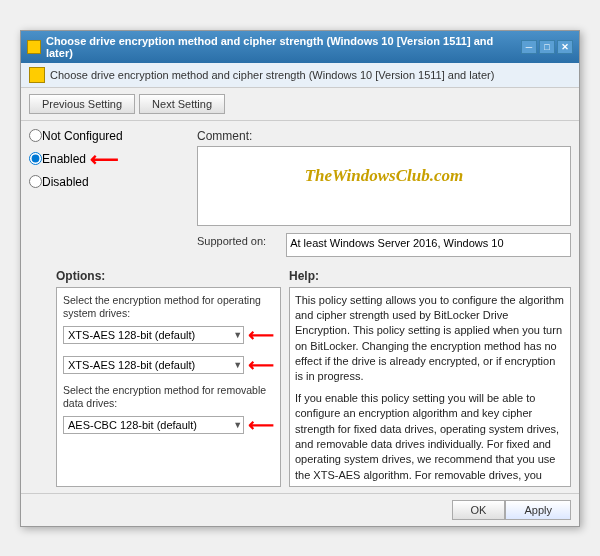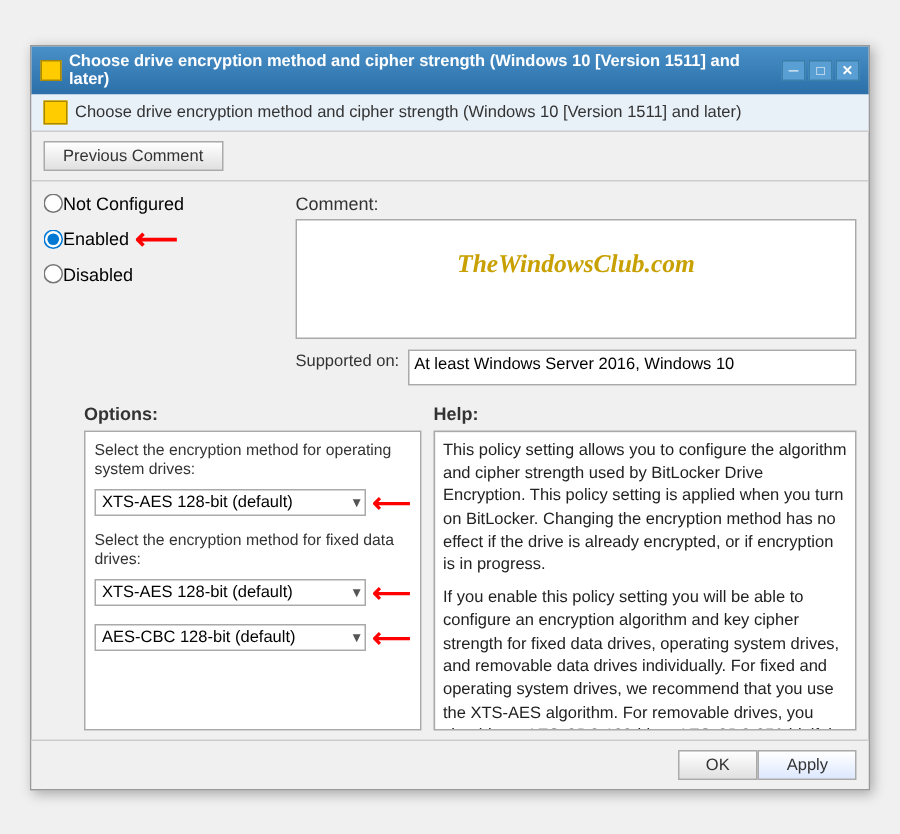--- a/index.html
+++ b/index.html
@@ -147,21 +147,21 @@
       font-weight: bold;
       font-style: italic;
       text-align: center;
       padding: 10px 0 4px 0;
       font-family: Georgia, serif;
     }
 
     .supported-row {
       display: flex;
       align-items: flex-start;
-      gap: 6px;
+      gap: 20px;
       margin-top: 4px;
     }
     .supported-label {
       font-size: 11px;
       white-space: nowrap;
       padding-top: 2px;
       color: #333;
     }
     .supported-box {
       flex: 1;
@@ -291,21 +291,22 @@
       <div class="title-btn close">✕</div>
     </div>
   </div>
 
   <div class="subtitle-bar">
     <span class="subtitle-icon"></span>
     <span>Choose drive encryption method and cipher strength (Windows 10 [Version 1511] and later)</span>
   </div>
 
   <div class="toolbar">
-    <button class="toolbar-btn">Previous Comment</button>
+    <button class="toolbar-btn">Previous Setting</button>
+    <button class="toolbar-btn">Next Setting</button>
   </div>
 
   <div class="content-area">
 
     <div class="left-panel">
       <div class="radio-group">
         <label class="radio-item">
           <input type="radio" name="config" value="not_configured" style="">
           <span>Not Configured</span>
         </label>
@@ -351,36 +352,36 @@
                   <option>AES-CBC 128-bit  (default)</option>
                   <option>AES-CBC 256-bit</option>
                 </select>
                 <span class="dropdown-arrow">▼</span>
               </div>
               <span style="color:red; font-size:18px; font-weight:bold;">⟵</span>
             </div>
           </div>
 
           <div class="option-group">
-            <div class="option-desc">Select the encryption method for fixed data drives:</div>
             <div style="display:flex; align-items:center; gap:4px;">
               <div class="dropdown-wrap" style="flex:1;">
                 <select class="dropdown">
                   <option>XTS-AES 128-bit (default)</option>
                   <option>XTS-AES 256-bit</option>
                   <option>AES-CBC 128-bit  (default)</option>
                   <option>AES-CBC 256-bit</option>
                 </select>
                 <span class="dropdown-arrow">▼</span>
               </div>
               <span style="color:red; font-size:18px; font-weight:bold;">⟵</span>
             </div>
           </div>
 
           <div class="option-group">
+            <div class="option-desc">Select the encryption method for removable data drives:</div>
             <div style="display:flex; align-items:center; gap:4px;">
               <div class="dropdown-wrap" style="flex:1;">
                 <select class="dropdown">
                   <option>XTS-AES 128-bit (default)</option>
                   <option>XTS-AES 256-bit</option>
                   <option selected="">AES-CBC 128-bit  (default)</option>
                   <option>AES-CBC 256-bit</option>
                 </select>
                 <span class="dropdown-arrow">▼</span>
               </div>

